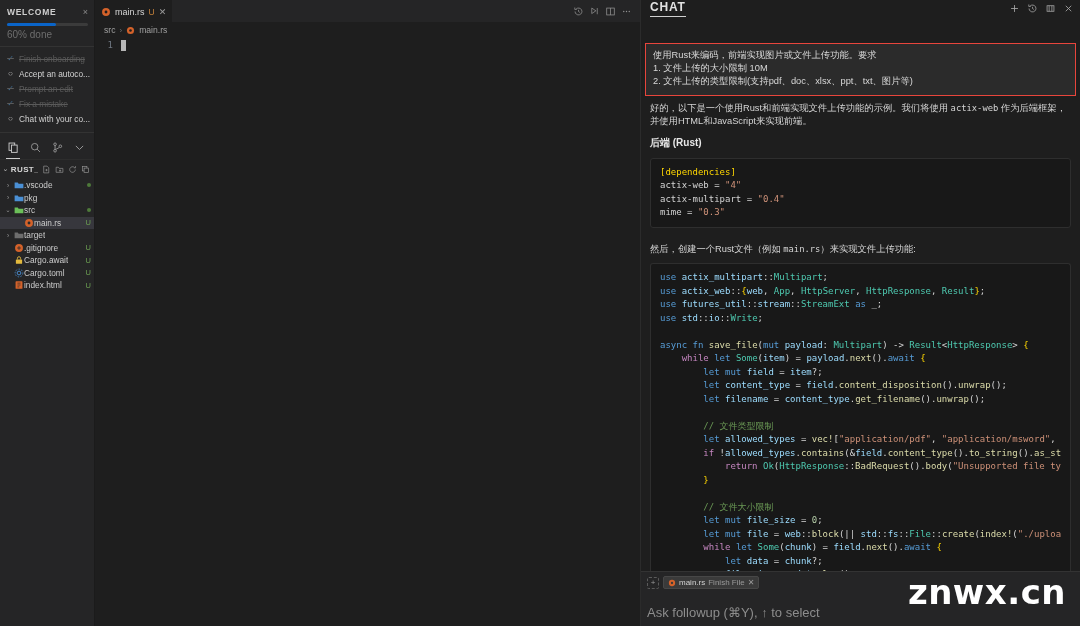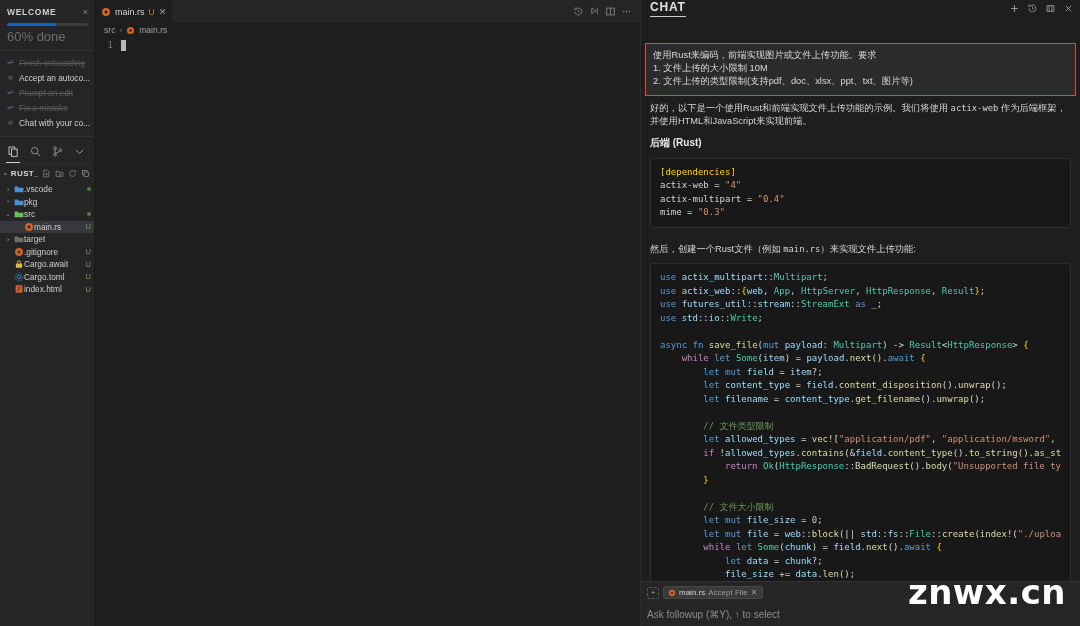--- a/index.html
+++ b/index.html
@@ -14,21 +14,21 @@
 
   
   .left { width:95px; flex:0 0 95px; background:#252526; display:flex; flex-direction:column;
           border-right:1px solid #1b1b1b; }
   .welcome { padding:7px 6px 6px 7px; border-bottom:1px solid #333; }
   .welcome-head { display:flex; align-items:center; justify-content:space-between; }
   .welcome-title { font-size:8.5px; font-weight:bold; letter-spacing:.7px; color:#cfcfcf; }
   .xsmall { color:#8a8a8a; font-size:9px; line-height:1; cursor:default; }
   .progress-track { margin-top:6px; height:3px; background:#3b3b3b; border-radius:2px; position:relative; }
   .progress-fill { position:absolute; left:0; top:0; bottom:0; width:60%; background:#0a64c8; border-radius:2px; }
-  .progress-label { margin-top:3px; font-size:13px; color:#6e6e6e; }
+  .progress-label { margin-top:3px; font-size:10px; color:#6e6e6e; }
 
   .steps { padding:4px 0 6px 0; }
   .step { display:flex; align-items:center; gap:4px; padding:2.5px 6px; font-size:8.3px;
           color:#d2d2d2; white-space:nowrap; overflow:hidden; }
   .step .mark { width:9px; flex:0 0 9px; text-align:center; font-size:8px; }
   .step.done { color:#5a5a5a; text-decoration:line-through; }
   .step.done .mark { color:#3f6b8f; }
   .step.todo .mark { color:#bdbdbd; }
 
   .activity { display:flex; align-items:center; gap:0px; padding:4px 2px 2px 2px;
@@ -113,21 +113,21 @@
   .br { color:#ffd700; }
 
   .chat-foot { background:#252526; border-top:1px solid #333; padding:4px 6px 6px 6px; }
   .chips { display:flex; align-items:center; gap:4px; }
   .chip-plus { width:12px; height:12px; border:1px dashed #5a5a5a; border-radius:2px;
                display:flex; align-items:center; justify-content:center; font-size:8px; color:#9a9a9a; }
   .chip { display:flex; align-items:center; gap:3px; background:#3a3a3a; border:1px solid #474747;
           border-radius:2px; padding:1px 4px; font-size:8px; color:#d2d2d2; }
   .chip .sub { color:#9a9a9a; }
   .chip .cx { color:#9a9a9a; font-size:8px; }
-  .ask { margin-top:10px; font-size:10px; color:#8d8d8d; }
+  .ask { margin-top:16px; font-size:13px; color:#8d8d8d; }
 
   .watermark { position:absolute; right:14px; bottom:14px; font-size:34px; font-weight:bold;
                color:#ffffff; letter-spacing:.5px; font-family:"DejaVu Sans", sans-serif; }
   svg { display:block; }
 </style>
 </head>
 <body>
 
 <div class="app">
 
@@ -491,21 +491,21 @@
       <div class="chips">
         <span class="chip-plus">+</span>
         <span class="chip">
           <span>
             <svg width="8" height="8" viewBox="0 0 16 16">
                 <circle cx="8" cy="8" r="6.3" fill="#d4622a"></circle>
                 <circle cx="8" cy="8" r="2.3" fill="#3a3a3a"></circle>
               </svg>
           </span>
           <span>main.rs</span>
-          <span class="sub">Accept File</span>
+          <span class="sub">Finish File</span>
           <span class="cx">✕</span>
         </span>
       </div>
       <div class="ask">Ask followup (⌘Y), ↑ to select</div>
     </div>
   </div>
 
   <div class="watermark">znwx.cn</div>
 </div>
 

